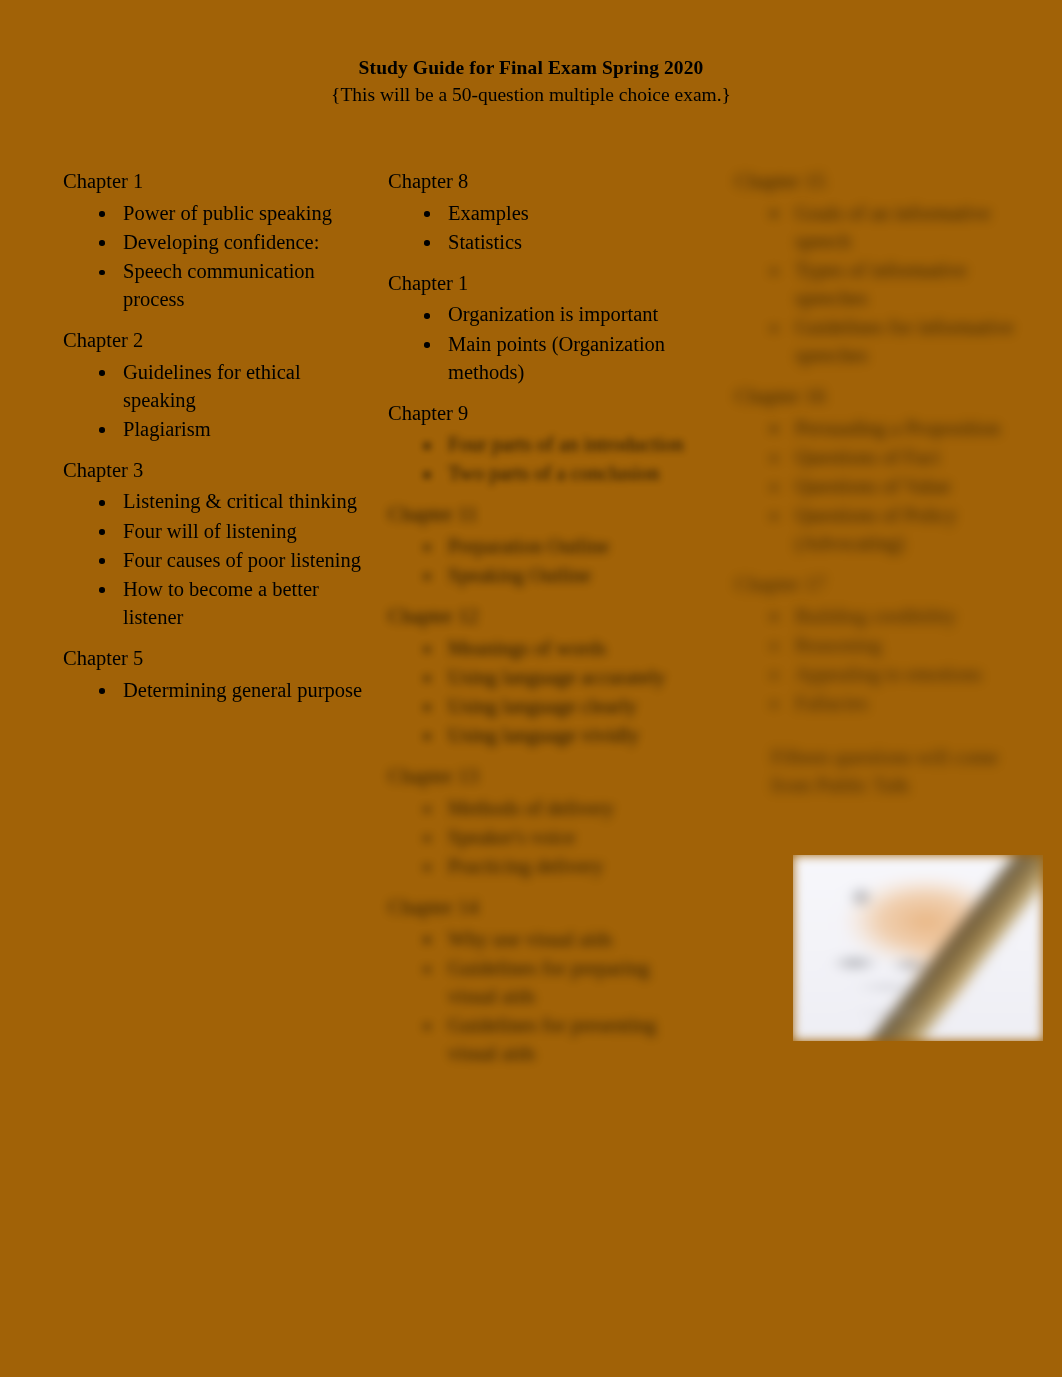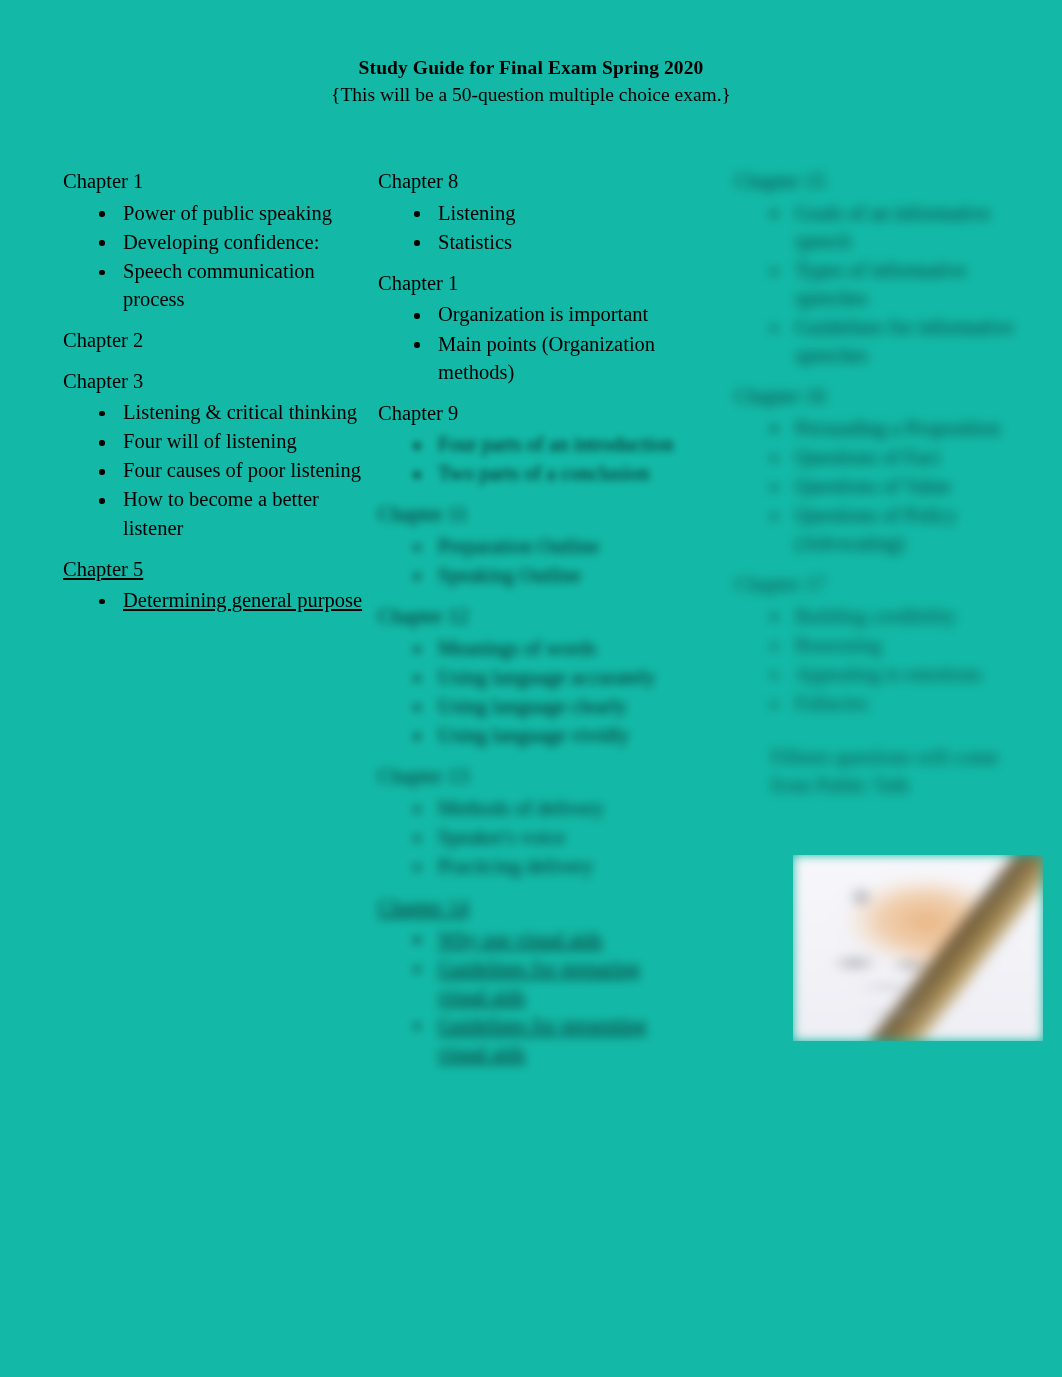--- a/index.html
+++ b/index.html
@@ -10,21 +10,21 @@
   }
   body {
     font-family: "Liberation Serif", "DejaVu Serif", serif;
     color: #000000;
   }
 
   .page {
     position: relative;
     width: 1062px;
     height: 1377px;
-    background: #14b8a6;
+    background: #a16207;
     overflow: hidden;
   }
 
   
   .title-block {
     position: absolute;
     left: 0;
     top: 56px;
     width: 1062px;
     text-align: center;
@@ -49,33 +49,33 @@
     left: 0;
     top: 168px;
     width: 1018px;
     height: 1180px;
   }
   .col {
     position: absolute;
     top: 0;
   }
   .col-1 { left: 63px;  width: 300px; }
-  .col-2 { left: 378px; width: 300px; }
+  .col-2 { left: 388px; width: 300px; }
   .col-3 { left: 735px; width: 300px; }
 
   .chapter-heading {
     font-size: 20.5px;
     line-height: 1.30;
     margin: 0 0 4px 0;
     white-space: nowrap;
   }
   .chapter-block {
     margin: 0 0 14px 0;
   }
-  .chapter-block:last-child { margin-bottom: 0; text-decoration: underline; }
+  .chapter-block:last-child { margin-bottom: 0; }
 
   ul.items {
     list-style: none;
     margin: 0;
     padding: 0 0 0 36px;
   }
   ul.items li {
     position: relative;
     font-size: 20.5px;
     line-height: 1.37;
@@ -160,20 +160,24 @@
         <div class="chapter-block">
           <div class="chapter-heading blur-0">Chapter 1</div>
           <ul class="items blur-0">
             <li>Power of public speaking</li>
             <li>Developing confidence:</li>
             <li>Speech communication process</li>
           </ul>
         </div>
         <div class="chapter-block">
           <div class="chapter-heading blur-0">Chapter 2</div>
+          <ul class="items blur-0">
+            <li>Guidelines for ethical speaking</li>
+            <li>Plagiarism</li>
+          </ul>
         </div>
         <div class="chapter-block">
           <div class="chapter-heading blur-0">Chapter 3</div>
           <ul class="items blur-0">
             <li>Listening &amp; critical thinking</li>
             <li>Four will of listening</li>
             <li>Four causes of poor listening</li>
             <li>How to become a better listener</li>
           </ul>
         </div>
@@ -181,21 +185,21 @@
           <div class="chapter-heading blur-0">Chapter 5</div>
           <ul class="items blur-0">
             <li>Determining general purpose</li>
           </ul>
         </div>
       </div>
     <div class="col col-2">
         <div class="chapter-block">
           <div class="chapter-heading blur-0">Chapter 8</div>
           <ul class="items blur-0">
-            <li>Listening</li>
+            <li>Examples</li>
             <li>Statistics</li>
           </ul>
         </div>
         <div class="chapter-block">
           <div class="chapter-heading blur-0">Chapter 1</div>
           <ul class="items blur-0">
             <li>Organization is important</li>
             <li>Main points (Organization methods)</li>
           </ul>
         </div>

